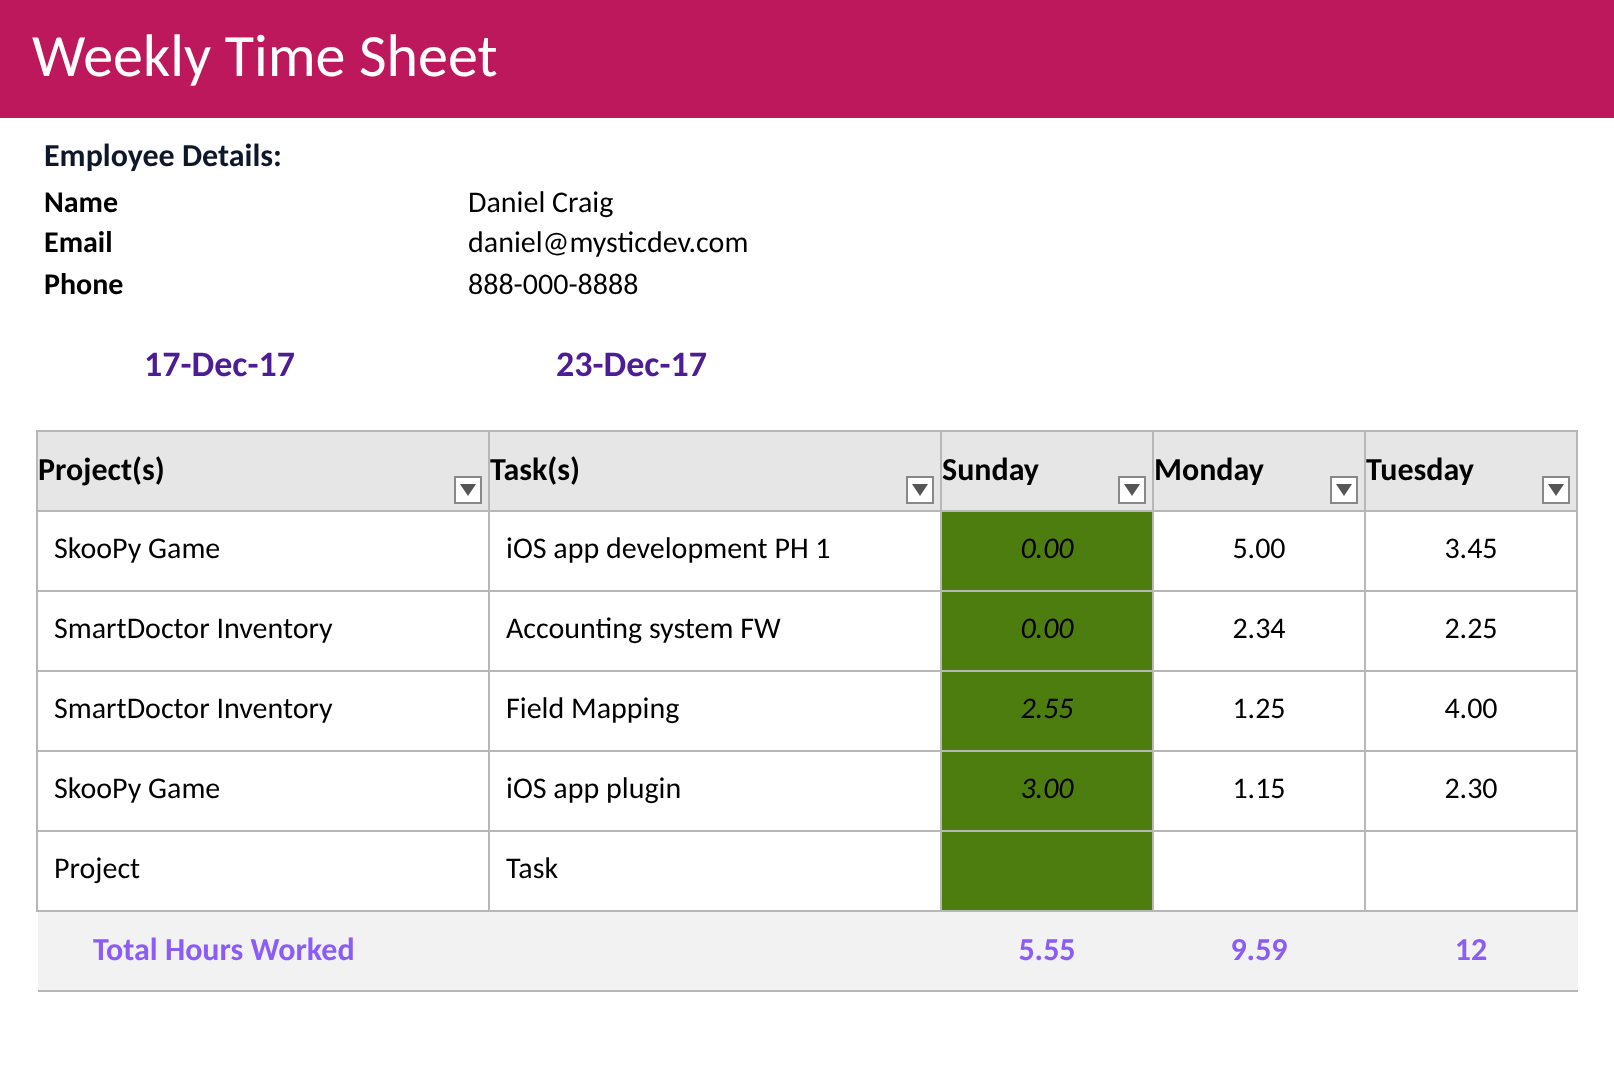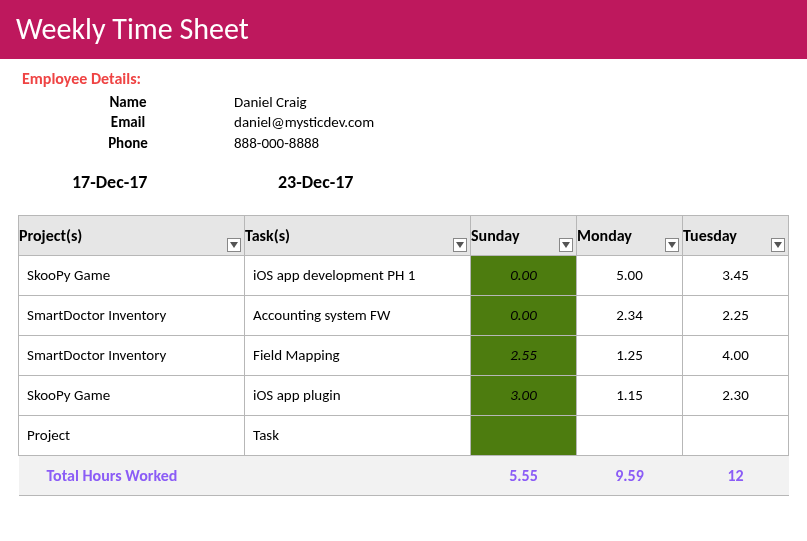--- a/index.html
+++ b/index.html
@@ -14,33 +14,33 @@
   .title-bar {
     background: #be185d;
     color: #fff;
     font-size: 30px;
     font-weight: 400;
     padding: 10px 16px 12px 16px;
     margin: 0 -18px 10px -18px;
   }
   .emp-section { padding: 0 4px 8px 4px; }
   .emp-heading {
-    color: #ef4444;
+    color: #0f172a;
     font-weight: 700;
     font-size: 16px;
     margin-bottom: 4px;
   }
-  .emp-row { display: flex; font-size: 15px; line-height: 1.35; text-align: center; }
+  .emp-row { display: flex; font-size: 15px; line-height: 1.35; }
   .emp-label { width: 212px; font-weight: 700; }
   .emp-value { }
   .dates-row {
     display: flex;
     margin-top: 18px;
     margin-bottom: 14px;
-    color: #000000;
+    color: #4c1d95;
     font-weight: 700;
     font-size: 18px;
     align-items: center;
   }
   .date-start { width: 228px; padding-left: 50px; }
   .date-end { padding-left: 28px; }
   table.ts {
     width: 100%;
     border-collapse: collapse;
     table-layout: fixed;

